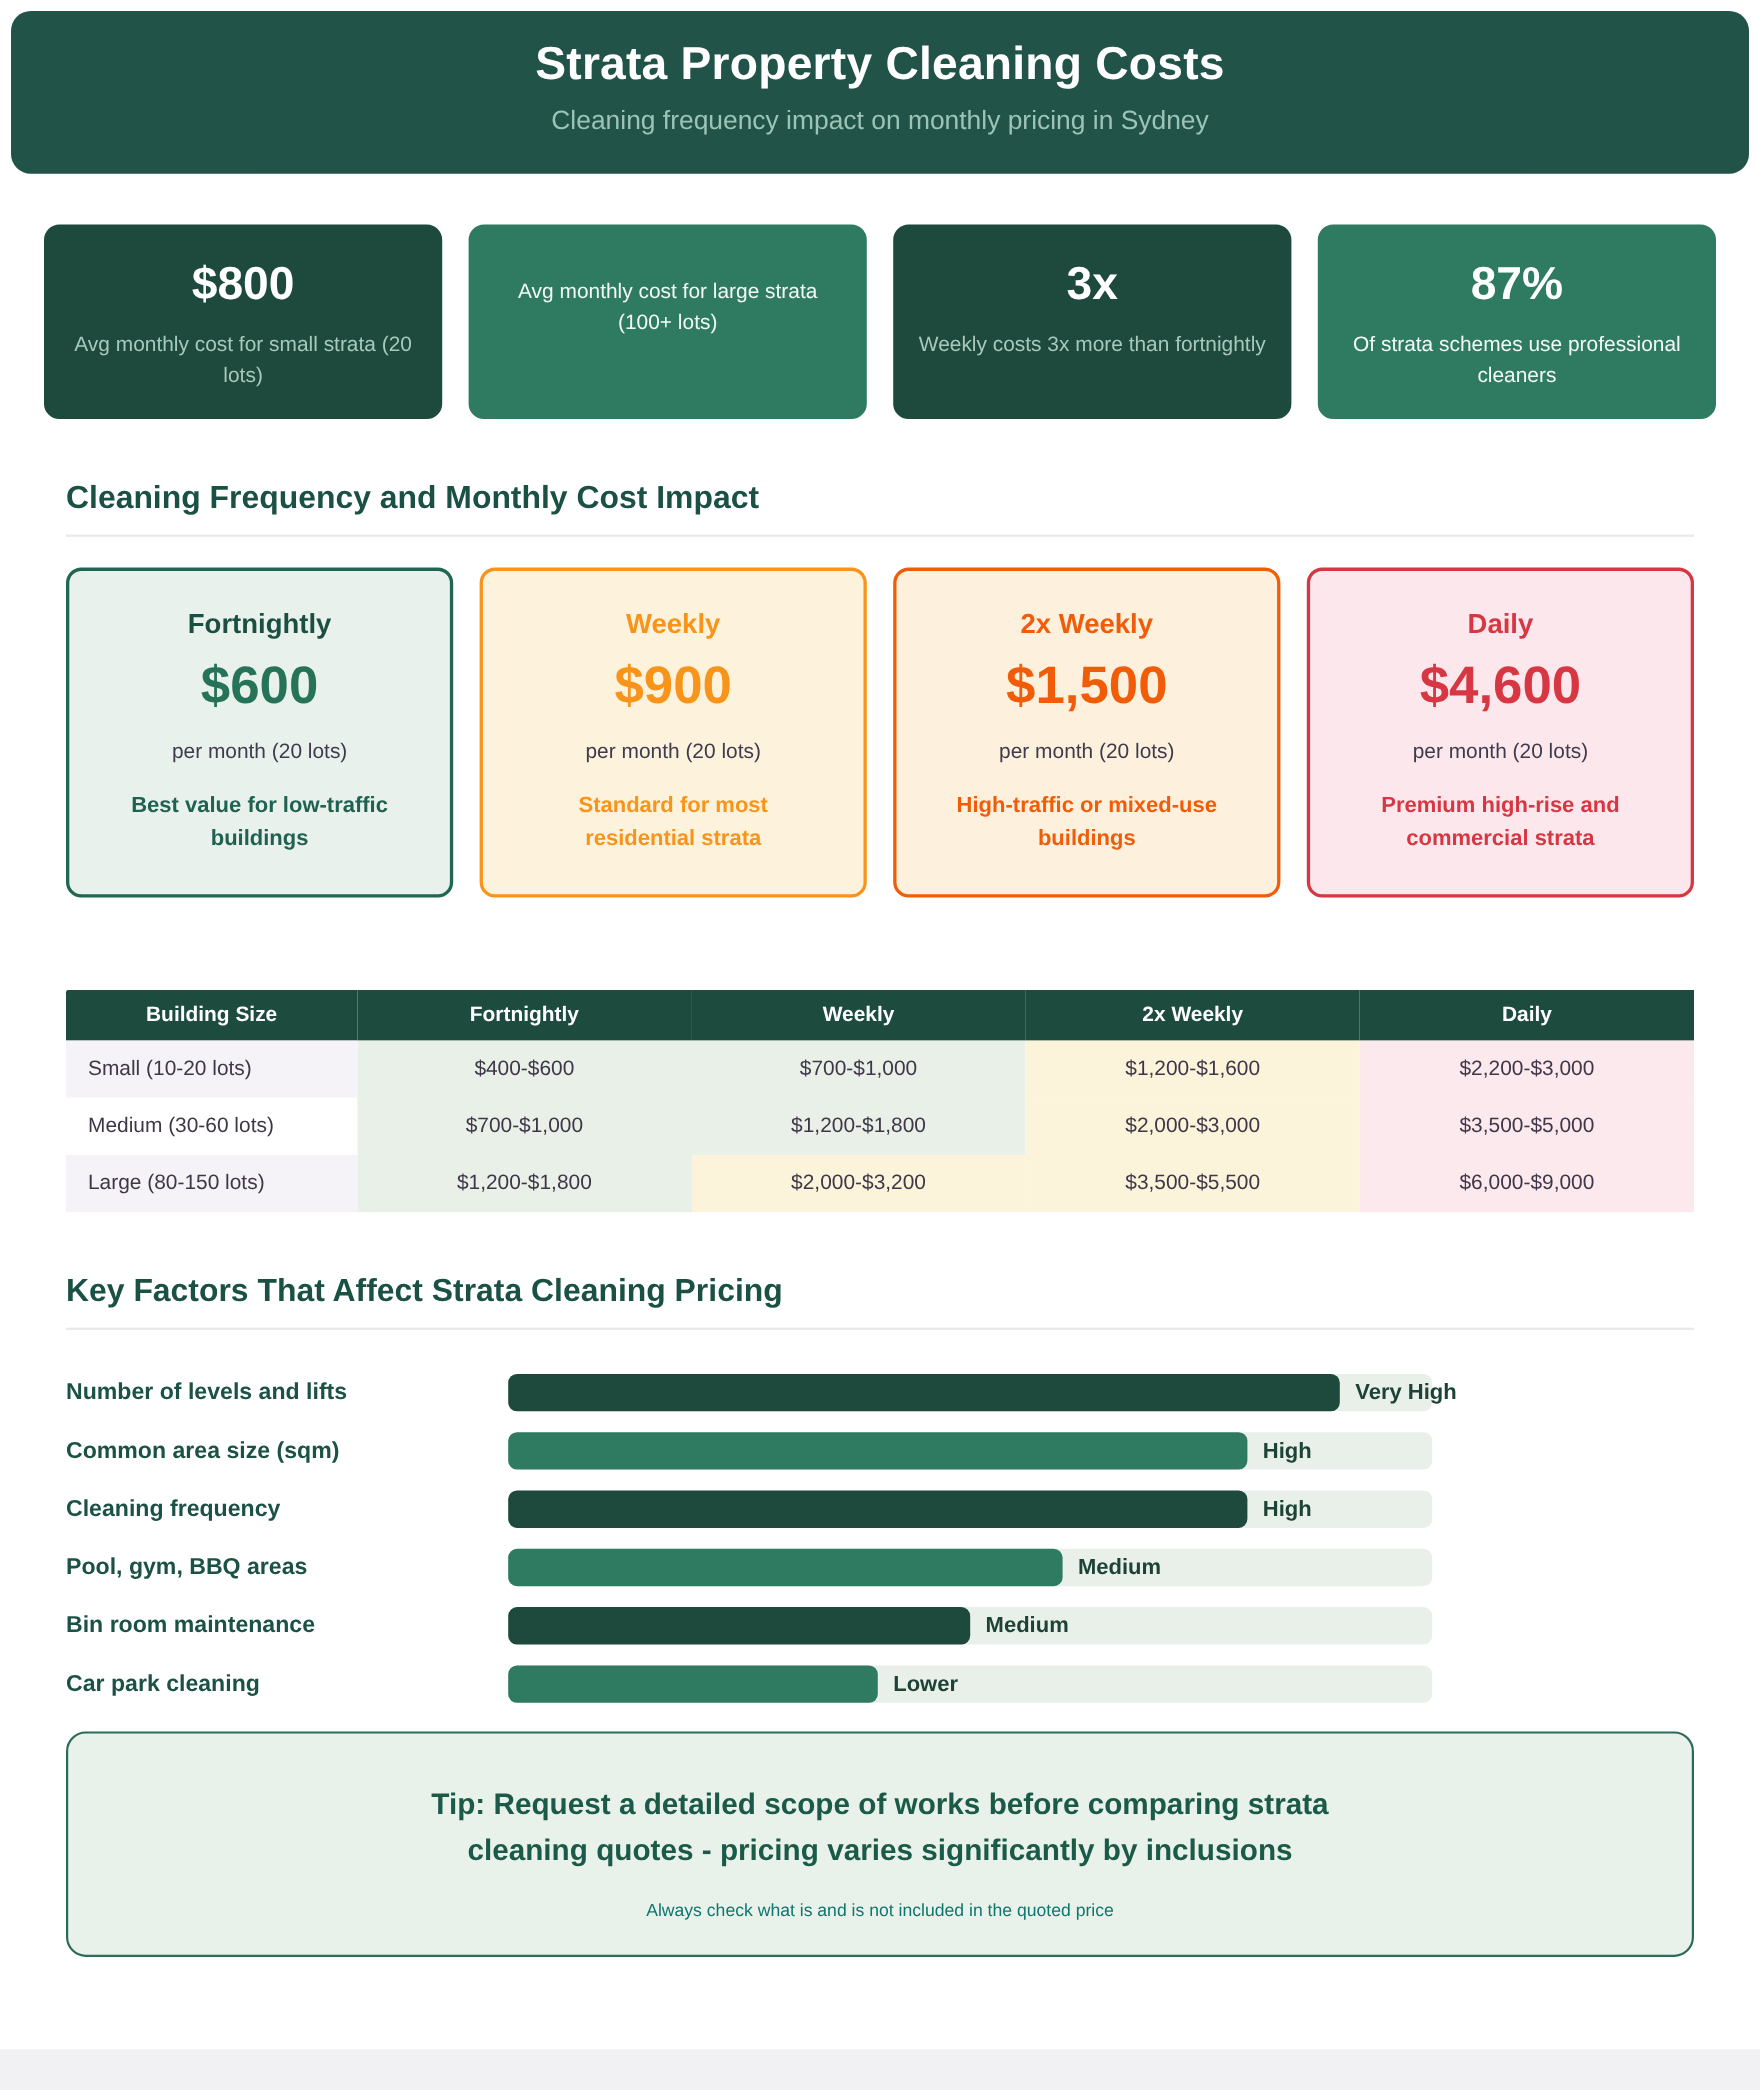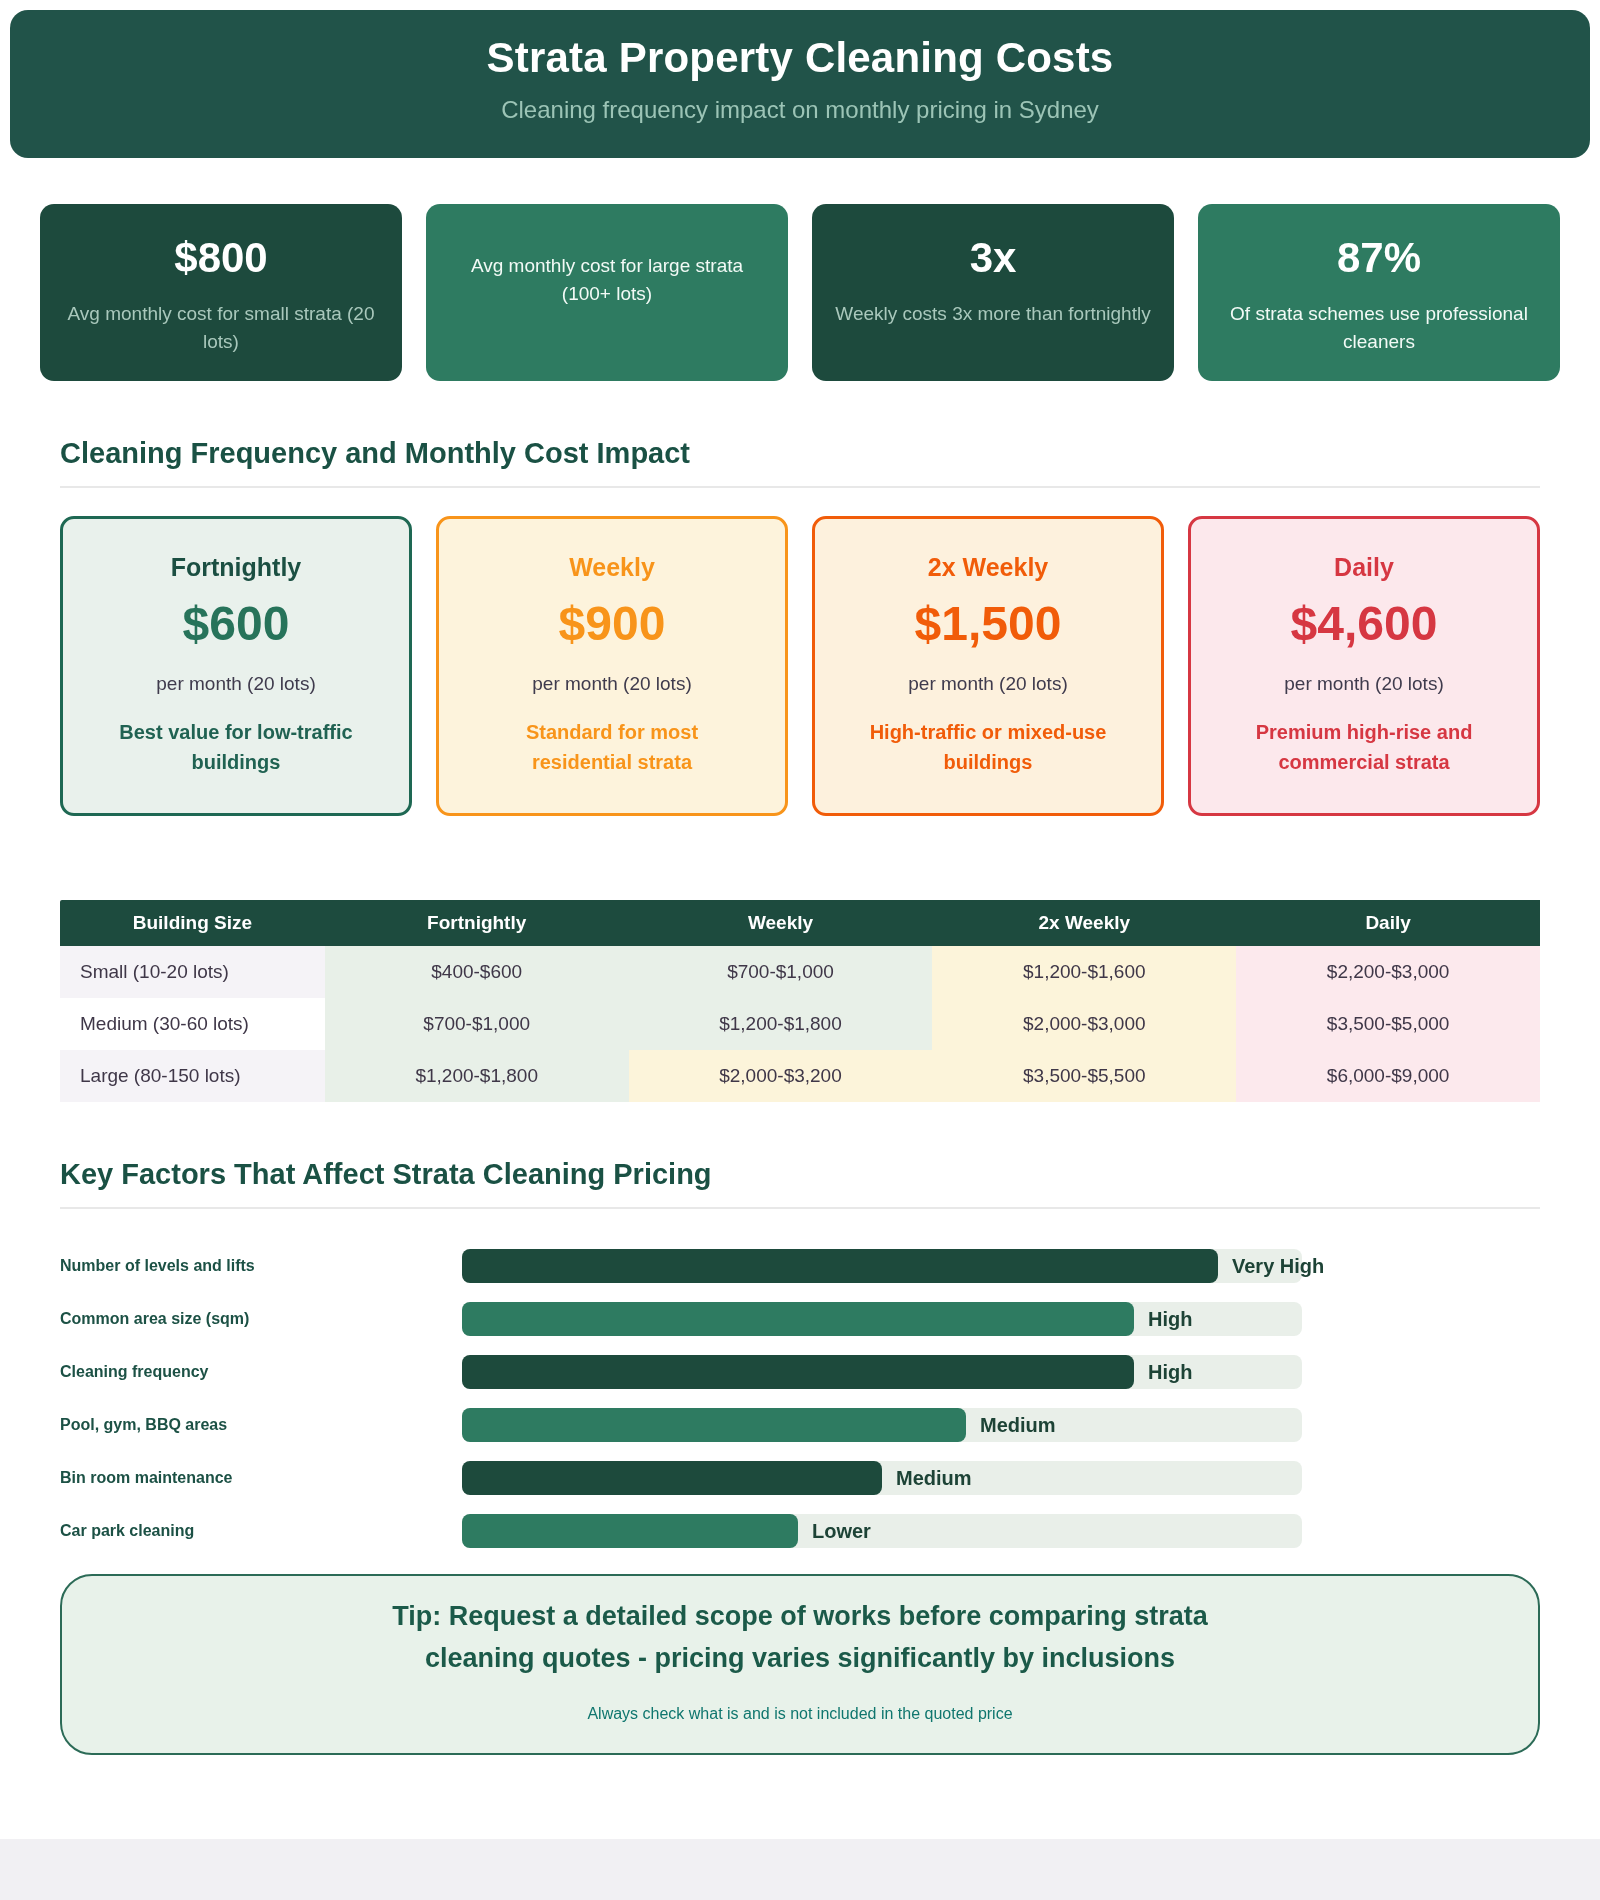--- a/index.html
+++ b/index.html
@@ -72,34 +72,34 @@
   .cost-table td { text-align:center; color:#3f3748; width:304px; }
   .cost-table tbody tr:nth-child(odd) th { background:#f5f3f7; }
   .cost-table tbody tr:nth-child(even) th { background:#ffffff; }
   .tier-green  { background:#e8f0e8; }
   .tier-yellow { background:#fcf4da; }
   .tier-pink   { background:#fce9ed; }
 
   
   .factors { margin-top:40px; display:flex; flex-direction:column; gap:19px; }
   .factor-row { display:flex; align-items:center; }
-  .factor-label { width:402px; font-size:16px; font-weight:bold; color:#1c5145; }
+  .factor-label { width:402px; font-size:21px; font-weight:bold; color:#1c5145; }
   .bar-track {
     width:840px; height:34px; background:#e9efe9; border-radius:8px;
     display:flex; align-items:center; overflow:visible;
   }
   .bar-fill { height:34px; border-radius:8px; flex-shrink:0; }
   .factor-row:nth-child(odd)  .bar-fill { background:#1d4a3c; }
   .factor-row:nth-child(even) .bar-fill { background:#2e7b61; }
   .bar-level { margin-left:14px; font-size:20px; font-weight:bold; color:#1d4336; white-space:nowrap; }
 
   
   .tip {
     margin:26px 60px 0; background:#e8f2ea; border:2px solid #2c6b57;
-    border-radius:32px; text-align:center; padding:20px 40px 30px;
+    border-radius:18px; text-align:center; padding:44px 40px 30px;
   }
   .tip-bold {
     color:#1b5a49; font-size:27px; font-weight:bold; line-height:1.55;
     max-width:880px; margin:0 auto;
   }
   .tip-sub { color:#0f766e; font-size:16px; margin-top:25px; }
 
   
   .footer {
     margin-top:84px; background:#f1f0f3; text-align:center;

